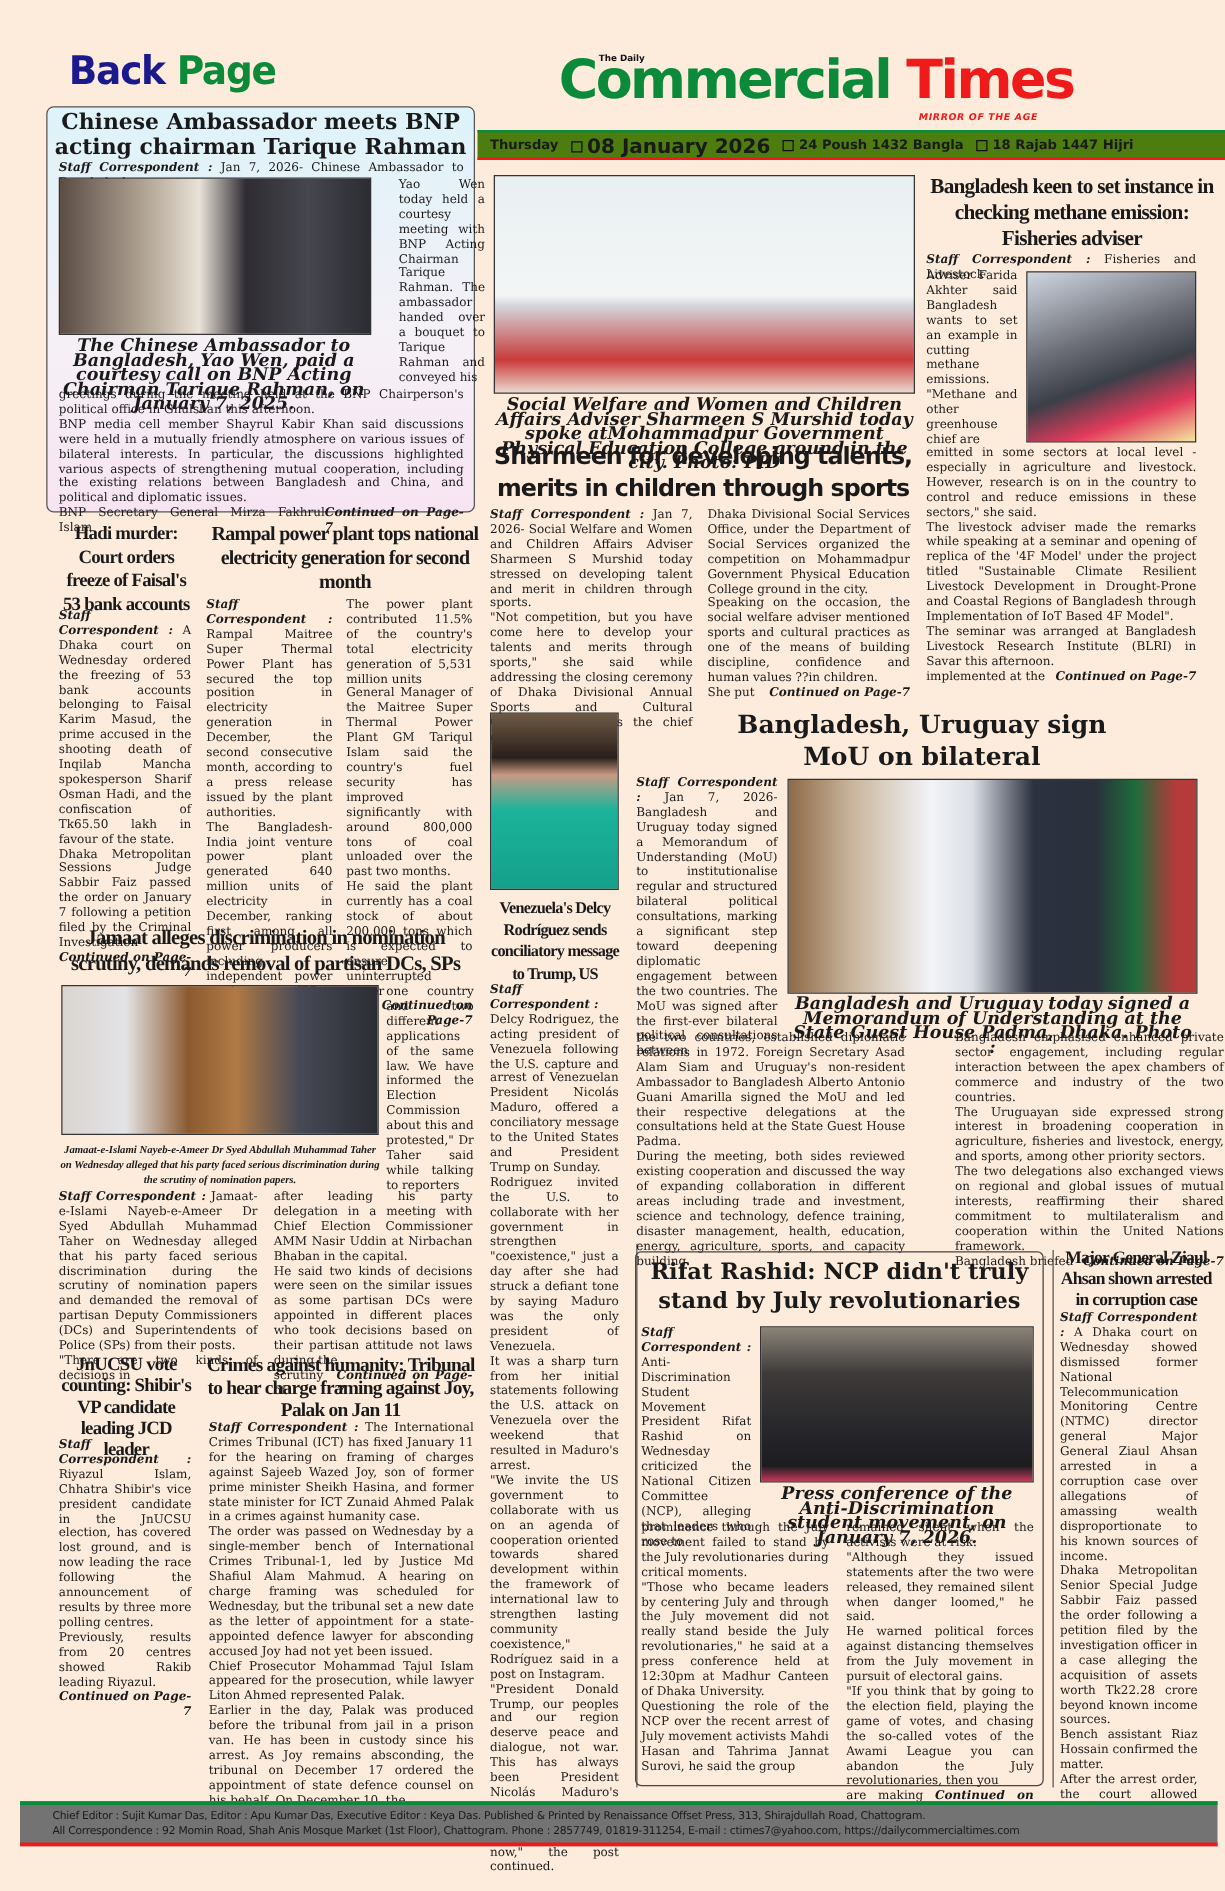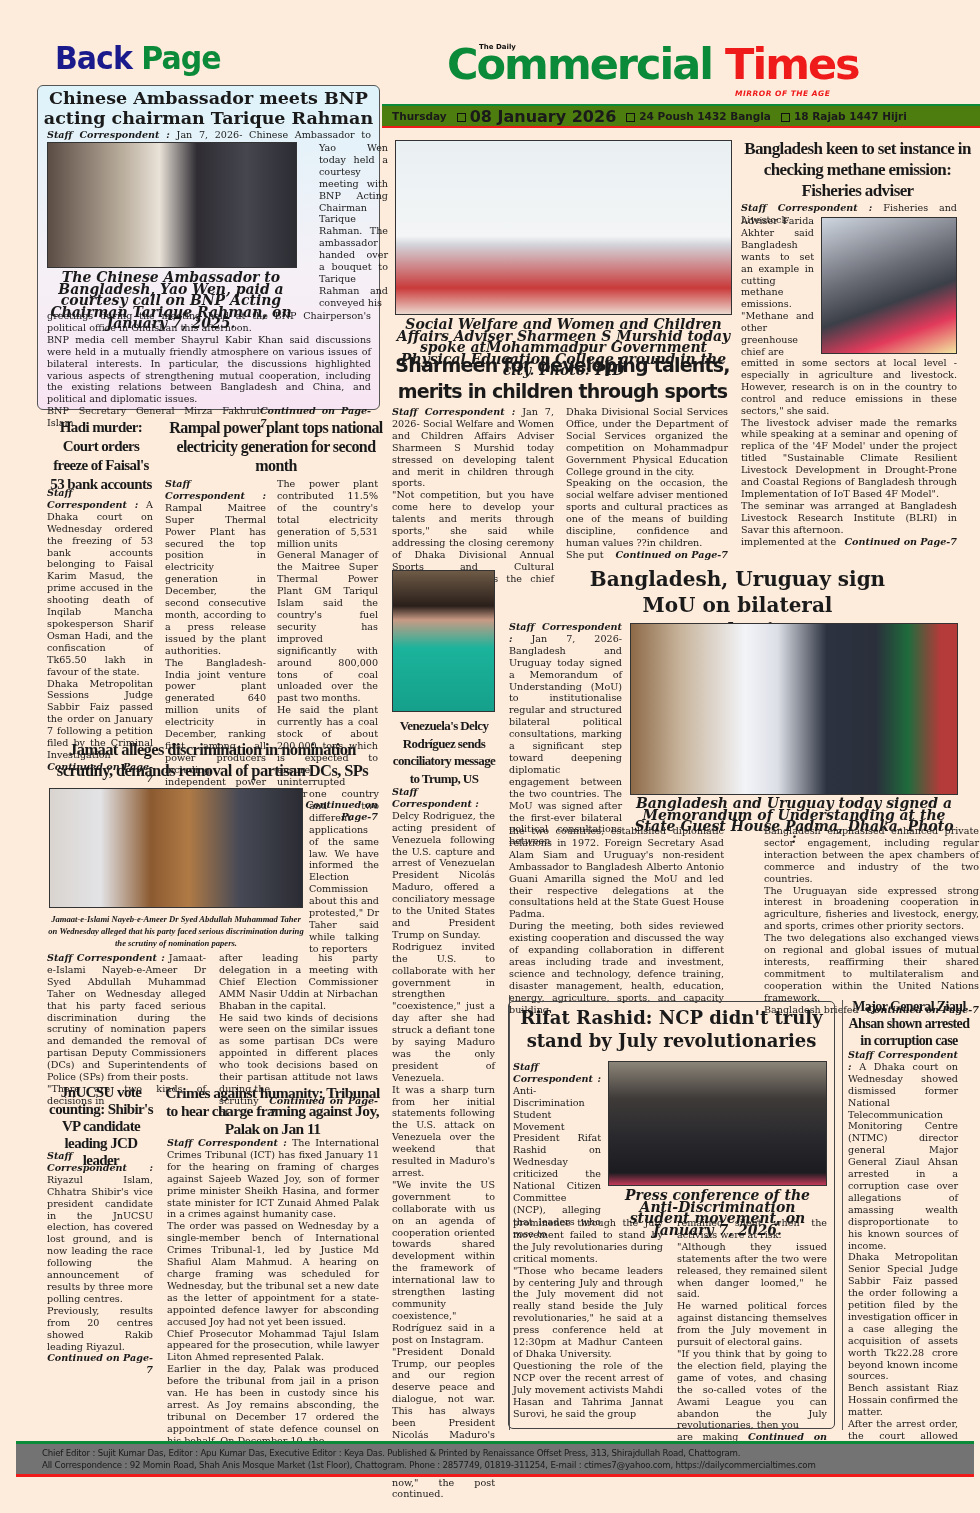--- a/index.html
+++ b/index.html
@@ -180,21 +180,21 @@
   <span>Jan 7, 2026- Bangladesh and Uruguay today signed a Memorandum of Understanding (MoU) to institutionalise regular and structured bilateral political consultations, marking a significant step toward deepening diplomatic engagement between the two countries. The MoU was signed after the first-ever bilateral political consultations between</span>
 </div>
 <div class="abs photo" style="left:630px;top:623px;width:328px;height:172px;background:linear-gradient(90deg,#8d6a48,#c7b39a 15%,#f2f4f8 35%,#dcdfe6 45%,#2c3240 60%,#2a2f3b 75%,#1f6b3c 85%,#b53a3a 95%);"></div>
 <div class="abs cap" style="left:630px;top:798px;width:328px;">Bangladesh and Uruguay today signed a Memorandum of Understanding at the State Guest House Padma, Dhaka. Photo :</div>
 <div class="abs body-text" style="left:509px;top:825px;width:215px;">
   <p>the two countries, established diplomatic relations in 1972. Foreign Secretary Asad Alam Siam and Uruguay's non-resident Ambassador to Bangladesh Alberto Antonio Guani Amarilla signed the MoU and led their respective delegations at the consultations held at the State Guest House Padma.</p>
   <p>During the meeting, both sides reviewed existing cooperation and discussed the way of expanding collaboration in different areas including trade and investment, science and technology, defence training, disaster management, health, education, energy, agriculture, sports, and capacity building.</p>
 </div>
 <div class="abs body-text" style="left:764px;top:825px;width:215px;">
   <p>Bangladesh emphasised enhanced private sector engagement, including regular interaction between the apex chambers of commerce and industry of the two countries.</p>
-  <p>The Uruguayan side expressed strong interest in broadening cooperation in agriculture, fisheries and livestock, energy, and sports, crimes other priority sectors.</p>
+  <p>The Uruguayan side expressed strong interest in broadening cooperation in agriculture, fisheries and livestock, energy, and sports, among other priority sectors.</p>
   <p>The two delegations also exchanged views on regional and global issues of mutual interests, reaffirming their shared commitment to multilateralism and cooperation within the United Nations framework.</p>
   <div class="cont-line">
       <span>Bangladesh briefed</span>
       <span class="byline">Continued on Page-7</span>
     </div>
 </div>
 
 <div class="abs rbox">
   <h2 class="hl-serif" style="font-size:18px;line-height:23px;margin-top:4px;">Rifat Rashid: NCP didn't truly stand by July revolutionaries</h2>
   <div class="abs body-text" style="left:4px;top:59px;width:88px;">

